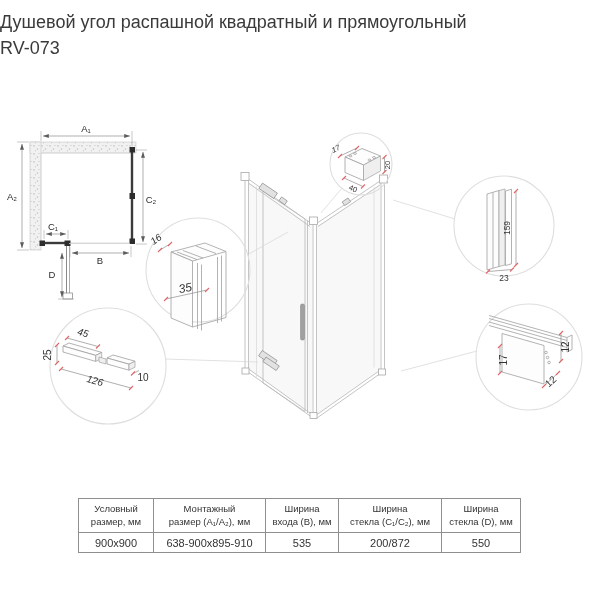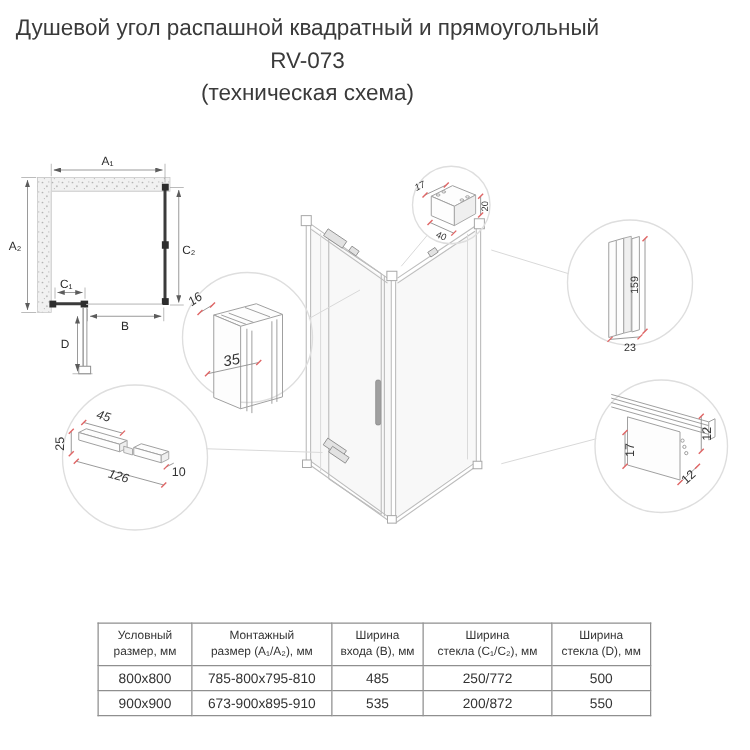--- a/index.html
+++ b/index.html
@@ -2,21 +2,21 @@
 <html><head>
 <meta charset="utf-8">
 <style>
   html,body{margin:0;padding:0;}
   body{
     width:600px;height:600px;background:#ffffff;position:relative;overflow:hidden;
     font-family:"Liberation Sans","DejaVu Sans",sans-serif;
   }
   .stage{position:absolute;inset:0;}
   .title{
-    position:absolute;top:9px;left:0;width:492px;text-align:center;
+    position:absolute;top:9px;left:0;width:492px;text-align:left;
     font-size:18px;line-height:1.45;color:#3a3a3a;font-weight:500;
   }
   svg.draw{position:absolute;left:0;top:0;}
   svg text{font-family:"Liberation Sans","DejaVu Sans",sans-serif;}
   .wall{fill:url(#speck);stroke:#c6c6c6;stroke-width:.6;}
   .pg{stroke:#3b3b3b;stroke-width:2.4;}
   .sq{fill:#2d2d2d;}
   .pl{font-size:9.5px;fill:#2c2c2c;text-anchor:middle;}
   .dim{stroke:#8c8c8c;stroke-width:.7;fill:none;}
   .ext{stroke:#9c9c9c;stroke-width:.55;fill:none;}
@@ -43,21 +43,20 @@
   .spec th{font-weight:400;font-size:9.5px;line-height:1.3;white-space:pre-line;height:33px;vertical-align:middle;}
   .spec td{height:19px;font-size:11px;}
 </style>
 </head>
 <body>
 
 <div class="stage">
 
   <div class="title">
     <div>Душевой угол распашной квадратный и прямоугольный RV-073</div>
-    <div>(техническая схема)</div>
   </div>
 
   <svg class="draw" width="600" height="600" viewBox="0 0 600 600">
     <defs>
       <pattern id="speck" width="8" height="8" patternUnits="userSpaceOnUse">
         <rect width="8" height="8" fill="#f1f1f1"></rect>
         <circle cx="2" cy="2" r="0.7" fill="#b3b3b3"></circle>
         <circle cx="5.5" cy="5" r="0.8" fill="#c0c0c0"></circle>
         <circle cx="7" cy="1.5" r="0.5" fill="#b9b9b9"></circle>
         <circle cx="3.5" cy="6.8" r="0.5" fill="#b9b9b9"></circle>
@@ -292,29 +291,22 @@
         <th>Ширина
 входа (B), мм</th>
         <th>Ширина
 стекла (C₁/C₂), мм</th>
         <th>Ширина
 стекла (D), мм</th>
       </tr>
     </thead>
     <tbody>
       <tr>
-        <td>800x800</td>
-        <td>785-800x795-810</td>
-        <td>485</td>
-        <td>250/772</td>
-        <td>500</td>
-      </tr>
-      <tr>
         <td>900x900</td>
-        <td>673-900x895-910</td>
+        <td>638-900x895-910</td>
         <td>535</td>
         <td>200/872</td>
         <td>550</td>
       </tr>
     </tbody>
   </table>
 
 </div>
 
 </body></html>

